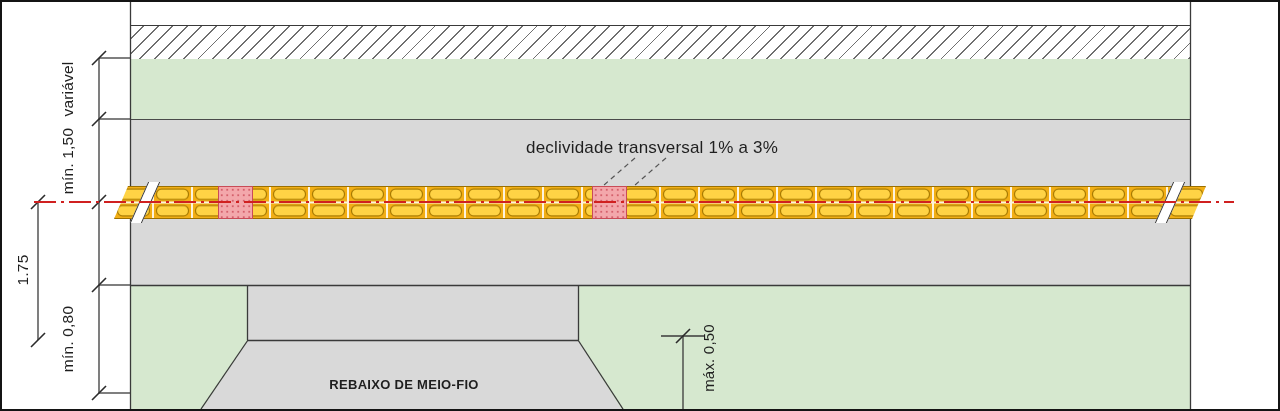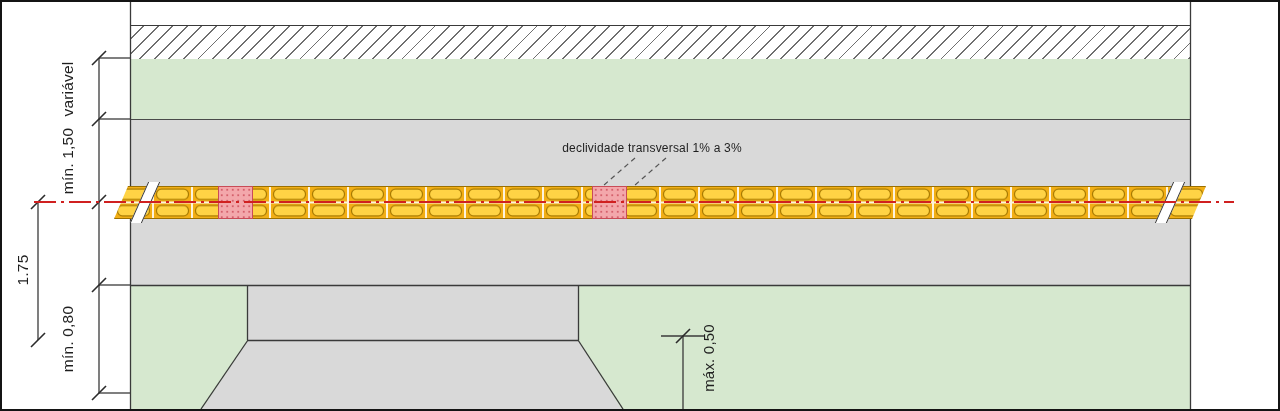--- a/index.html
+++ b/index.html
@@ -60,21 +60,21 @@
   .axis{
     left:32px;top:199px;width:1200px;height:2px;z-index:6;
     background:repeating-linear-gradient(90deg,#d02020 0 22px,rgba(0,0,0,0) 22px 27px,#d02020 27px 30px,rgba(0,0,0,0) 30px 35px);
   }
 
   
   .lbl{z-index:7;white-space:nowrap;letter-spacing:0.2px;}
   .lbl.h{transform:translate(-50%,-50%);}
   .lbl.v{transform:translate(-50%,-50%) rotate(-90deg);}
   .dim-lbl{font-size:15.5px;}
-  .slope-lbl{font-size:12px;text-align:center;}
+  .slope-lbl{font-size:17px;text-align:center;}
   .ramp-lbl{font-size:13px;font-weight:bold;letter-spacing:0.3px;}
   .lbl-variavel{left:66px;top:87px;}
   .lbl-min150{left:66px;top:159px;}
   .lbl-175{left:21px;top:268px;}
   .lbl-min080{left:66px;top:337px;}
   .lbl-max050{left:706px;top:356px;font-size:15px;}
   .lbl-slope{left:650px;top:146px;}
   .lbl-rebaixo{left:402px;top:382px;}
 </style>
 </head>
@@ -149,14 +149,15 @@
   <div class="abs break-mark break-r"></div>
 
   <div class="abs axis"></div>
 
   <div class="abs lbl v dim-lbl lbl-variavel">variável</div>
   <div class="abs lbl v dim-lbl lbl-min150">mín. 1,50</div>
   <div class="abs lbl v dim-lbl lbl-175">1.75</div>
   <div class="abs lbl v dim-lbl lbl-min080">mín. 0,80</div>
   <div class="abs lbl v lbl-max050">máx. 0,50</div>
   <div class="abs lbl h slope-lbl lbl-slope">declividade transversal 1% a 3%</div>
+  <div class="abs lbl h ramp-lbl lbl-rebaixo">REBAIXO DE MEIO-FIO</div>
 
 </div>
 
 </body></html>

